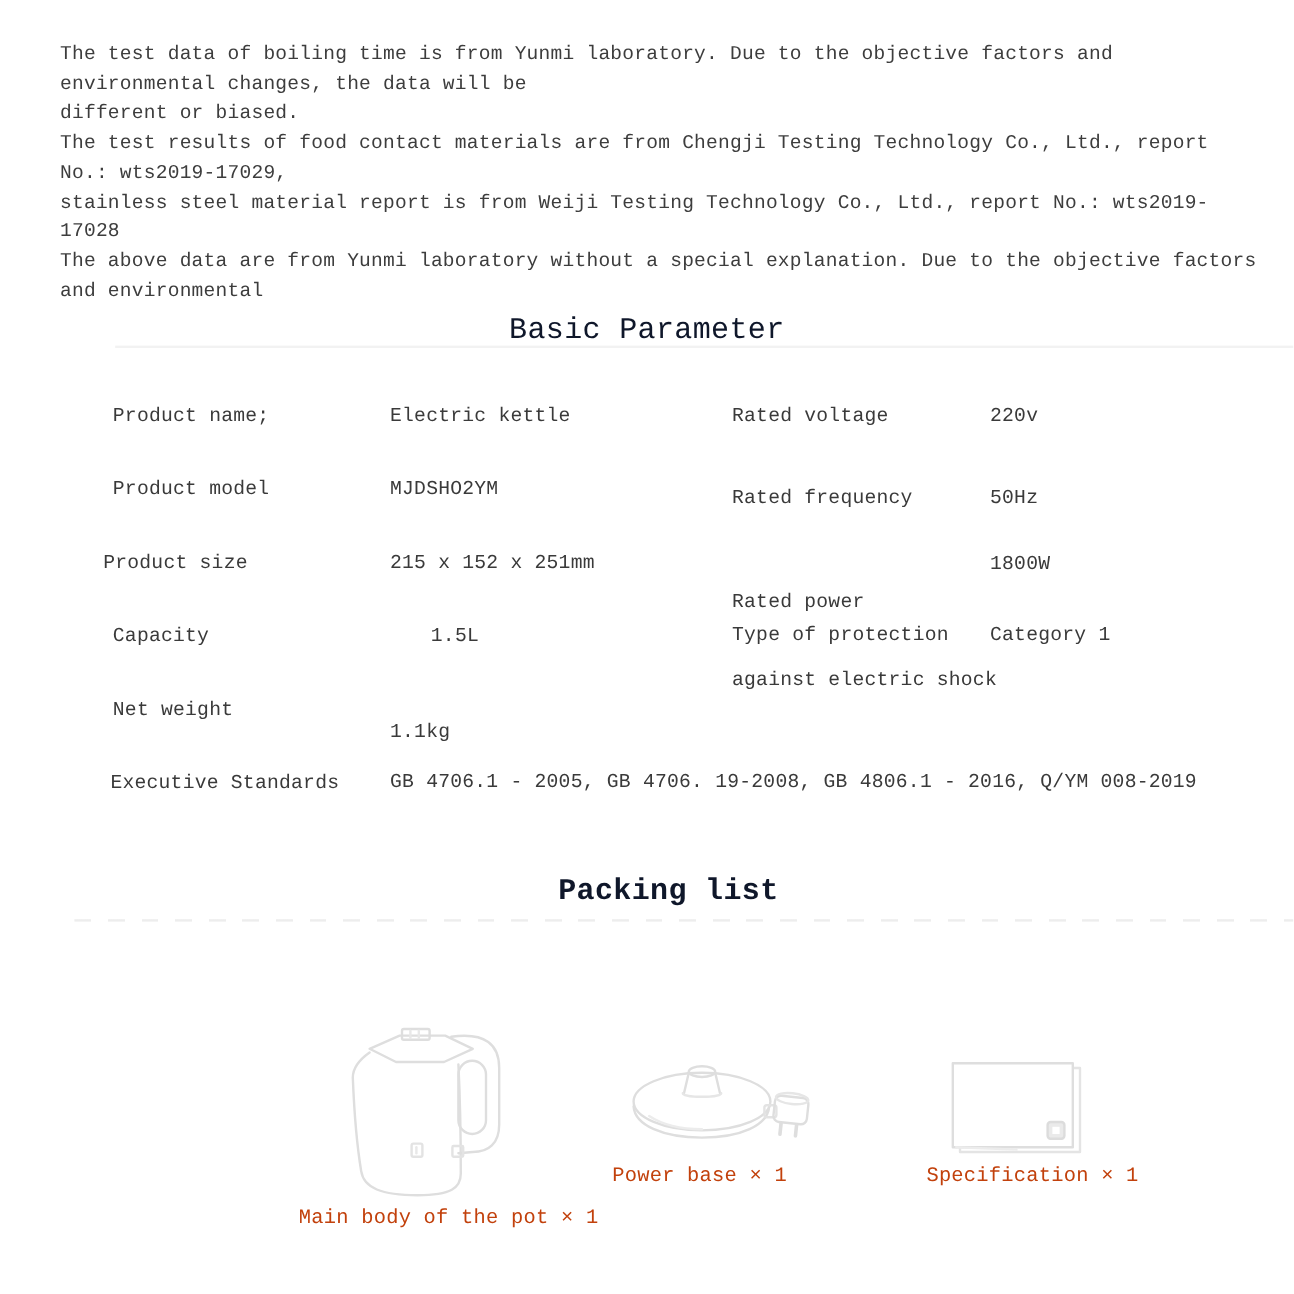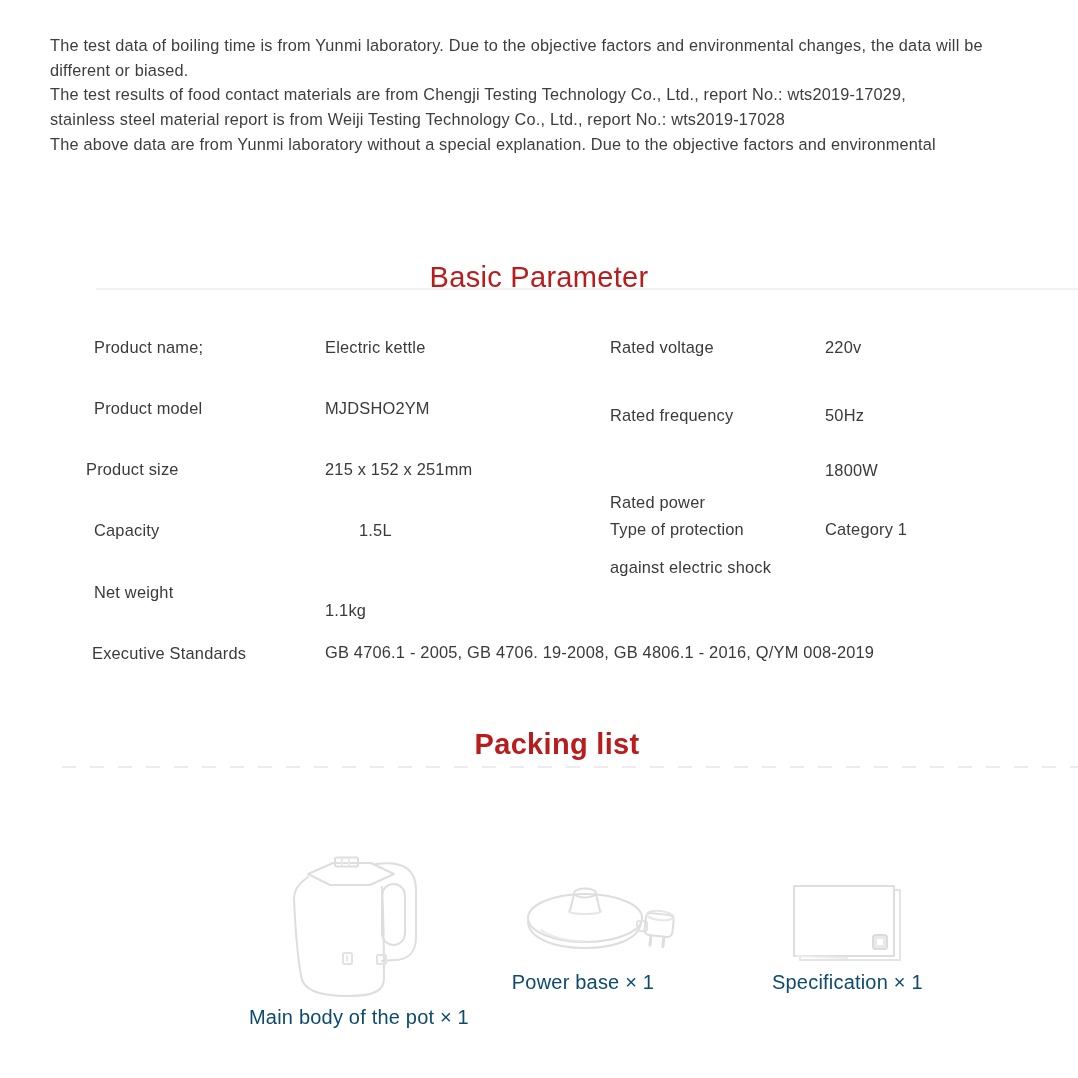--- a/index.html
+++ b/index.html
@@ -1,53 +1,53 @@
 <!DOCTYPE html>
 <html><head>
 <meta charset="utf-8">
 <style>
   html,body{margin:0;padding:0;background:#fff;}
   #page{
     position:relative;
     width:1078px;height:1078px;
     background:#ffffff;
-    font-family:Liberation Sans, sans-serif;
+    font-family:Liberation Mono, monospace;
     color:#3a3a3a;
     overflow:hidden;
   }
   .abs{position:absolute;}
   
   .disclaimer{
     left:50px;top:33px;width:1000px;
     font-size:16.3px;line-height:24.7px;
     color:#3d3d3d;letter-spacing:.2px;
   }
   
   .section-title{
     left:0;width:1078px;text-align:center;
-    font-size:29px;color:#b91c1c;font-weight:500;letter-spacing:.3px;
+    font-size:25px;color:#0f172a;font-weight:500;letter-spacing:.3px;
   }
   .title-basic{top:261px;}
   .title-packing{top:728px;font-weight:600;padding-left:18px;}
   .divider-solid{
     top:288px;left:96px;right:0;height:2px;background:#f2f2f2;
   }
   .divider-dashed{
     top:766px;left:62px;right:0;height:2px;
     background:repeating-linear-gradient(to right,#ededed 0 14px,transparent 14px 28px);
   }
   
   .cell{
     position:absolute;font-size:16.4px;line-height:22px;
     color:#3a3a3a;white-space:nowrap;letter-spacing:.2px;
   }
   
   .sketch{position:absolute;}
   .caption{
-    position:absolute;font-size:20px;color:#0c4a6e;
+    position:absolute;font-size:17px;color:#c2410c;
     text-align:center;letter-spacing:.2px;white-space:nowrap;
   }
 </style>
 </head>
 <body>
 
 <div id="page">
 
   <div class="abs disclaimer">
     <div>The test data of boiling time is from Yunmi laboratory. Due to the objective factors and environmental changes, the data will be</div>

